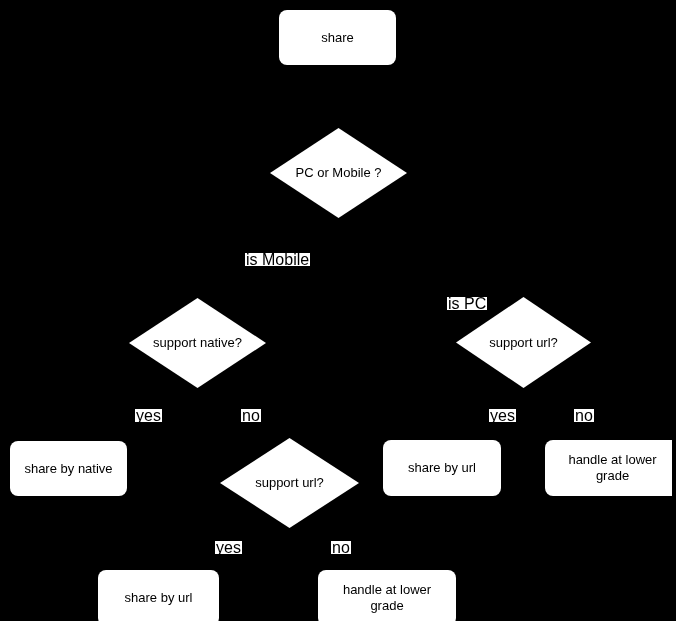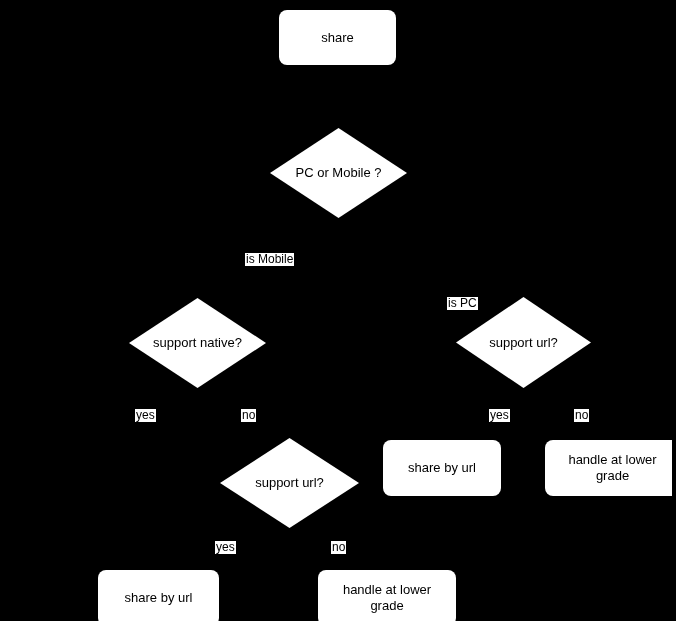--- a/index.html
+++ b/index.html
@@ -29,21 +29,21 @@
     text-align: center;
     font-size: 13px;
     line-height: 1.2;
   }
   .rect { border-radius: 8px; }
   .diamond { clip-path: polygon(50% 0%, 100% 50%, 50% 100%, 0% 50%); }
   .edge-label {
     position: absolute;
     background: var(--label-bg);
     color: var(--label-text);
-    font-size: 12px;
+    font-size: 16px;
     line-height: 13px;
     padding: 0 1px;
     white-space: nowrap;
   }
 </style>
 </head>
 <body>
 
 <div class="canvas">
 
@@ -64,20 +64,23 @@
 
   <div class="node diamond" style="left:448px; top:289px; width:135px; height:91px;">
     <span>support url?</span>
   </div>
 
   <div class="edge-label" style="left:127px; top:401px;">yes</div>
   <div class="edge-label" style="left:233px; top:401px;">no</div>
   <div class="edge-label" style="left:481px; top:401px;">yes</div>
   <div class="edge-label" style="left:566px; top:401px;">no</div>
 
+  <div class="node rect" style="left:2px; top:433px; width:117px; height:55px;">
+    <span>share by native</span>
+  </div>
 
   <div class="node diamond" style="left:212px; top:430px; width:139px; height:90px;">
     <span>support url?</span>
   </div>
 
   <div class="node rect" style="left:375px; top:432px; width:118px; height:56px;">
     <span>share by url</span>
   </div>
 
   <div class="node rect" style="left:537px; top:432px; width:135px; height:56px;">

